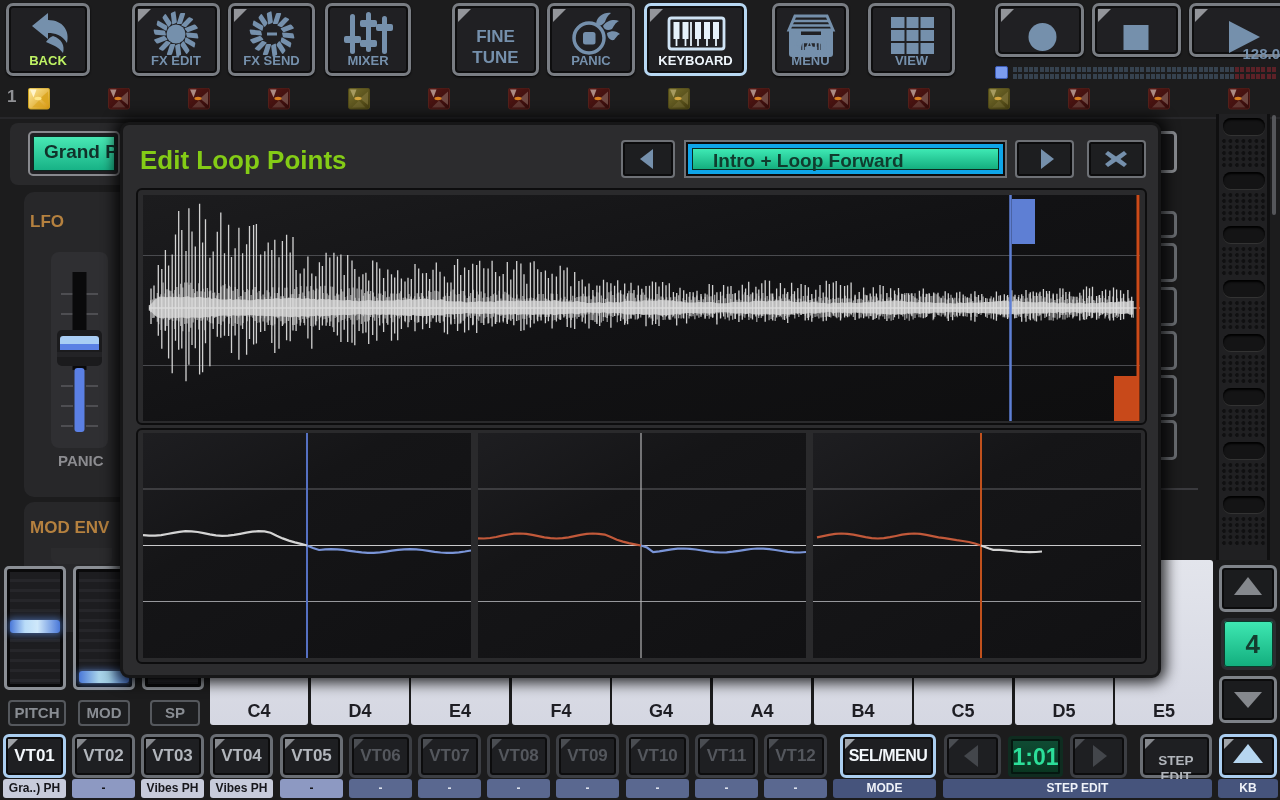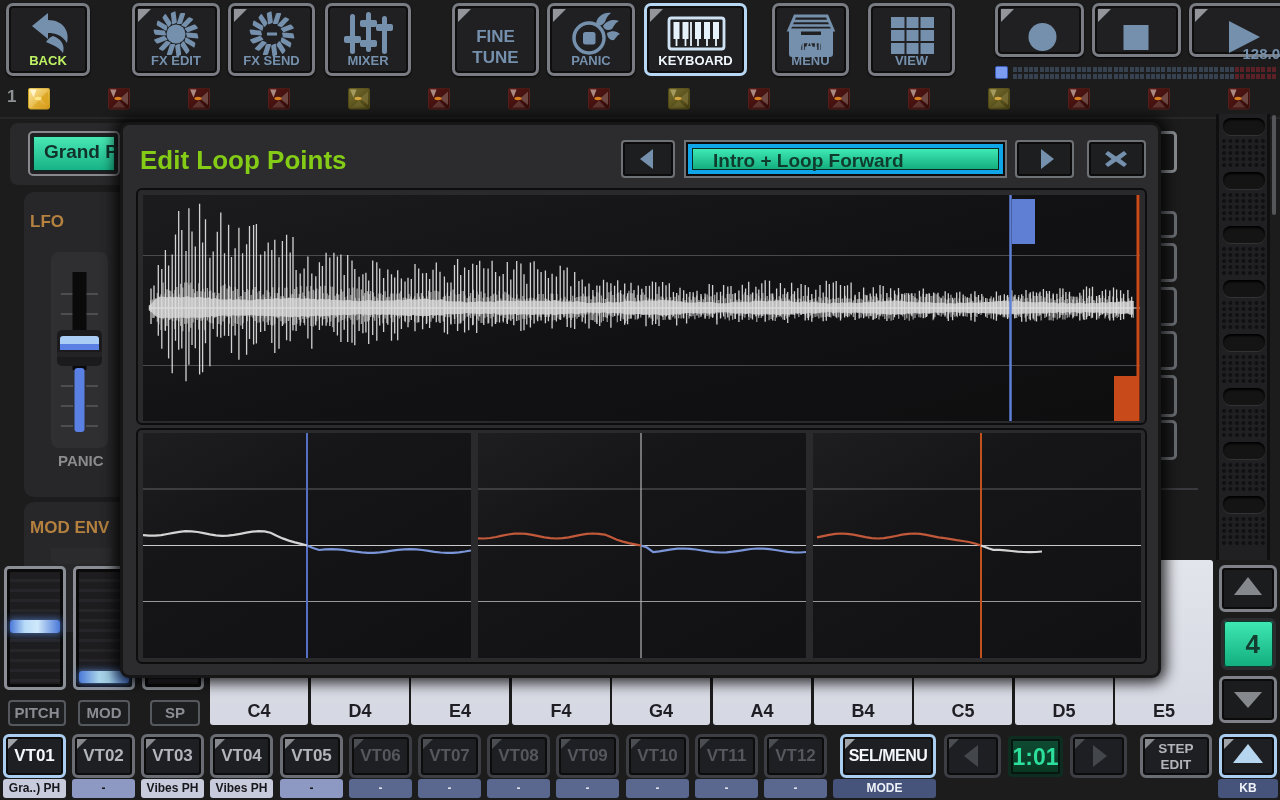--- a/index.html
+++ b/index.html
@@ -463,26 +463,27 @@
 <div class="vt sel" style="left:840px;width:96px;font-size:16px;letter-spacing:-0.5px">SEL/MENU</div>
 <div class="vt dim" style="left:944px;width:57px"><svg width="51" height="38" viewBox="0 0 51 38">
         <path d="M31 8 L17 19 L31 30 Z" fill="#43464b"></path>
       </svg></div>
 <div style="position:absolute;left:1008px;top:736px;width:55px;height:41px;border:3px solid #0f2c20;border-radius:4px;background:linear-gradient(#0f4c34,#093520);box-shadow:inset 0 0 0 2px #051710">
 <div style="text-align:center;font-weight:bold;font-size:23px;color:#2cdf9a;line-height:36px">1:01</div>
     </div>
 <div class="vt dim" style="left:1070px;width:57px"><svg width="51" height="38" viewBox="0 0 51 38">
         <path d="M20 8 L34 19 L20 30 Z" fill="#43464b"></path>
       </svg></div>
-<div class="vt mid" style="left:1140px;width:72px;font-size:13.5px;line-height:16px;padding-top:4px">STEP<br>EDIT</div>
+<div class="vt mid" style="left:1140px;width:72px;font-size:13.5px;line-height:16px;padding-top:16px">STEP<br>EDIT</div>
 <div class="vt sel" style="left:1219px;width:58px"><svg width="52" height="38" viewBox="0 0 52 38">
         <path d="M26 7 L41 26 L11 26 Z" fill="#b6d6f0"></path>
       </svg></div>
 
 <div class="blbl" style="left:833px;width:103px">MODE</div>
+<div class="blbl" style="left:943px;width:269px">STEP EDIT</div>
 <div class="blbl" style="left:1218px;width:60px">KB</div>
 
 <div style="position:absolute;left:120px;top:122px;width:1041px;height:556px;background:#2c2c2e;border:3px solid #161617;border-radius:9px;box-shadow:0 0 14px 5px rgba(0,0,0,.8);z-index:10">
   <div style="position:absolute;left:17px;top:20px;color:#84cc16;font-weight:bold;font-size:26px">Edit Loop Points</div>
 
   <div style="position:absolute;left:498px;top:15px;width:54px;height:38px;border:2px solid #6e7176;border-radius:4px;background:#1d1e20;box-shadow:inset 0 0 0 2px #0b0b0c">
     <svg width="50" height="34" viewBox="0 0 50 34">
           <path d="M30 7 L17 17 L30 27 Z" fill="#7590ac"></path>
         </svg></div>
   <div style="position:absolute;left:561px;top:15px;width:323px;height:38px;border:2px solid #6e7176;border-radius:0;background:#0ea5e9;box-shadow:inset 0 0 0 2px #0b0b0c">

